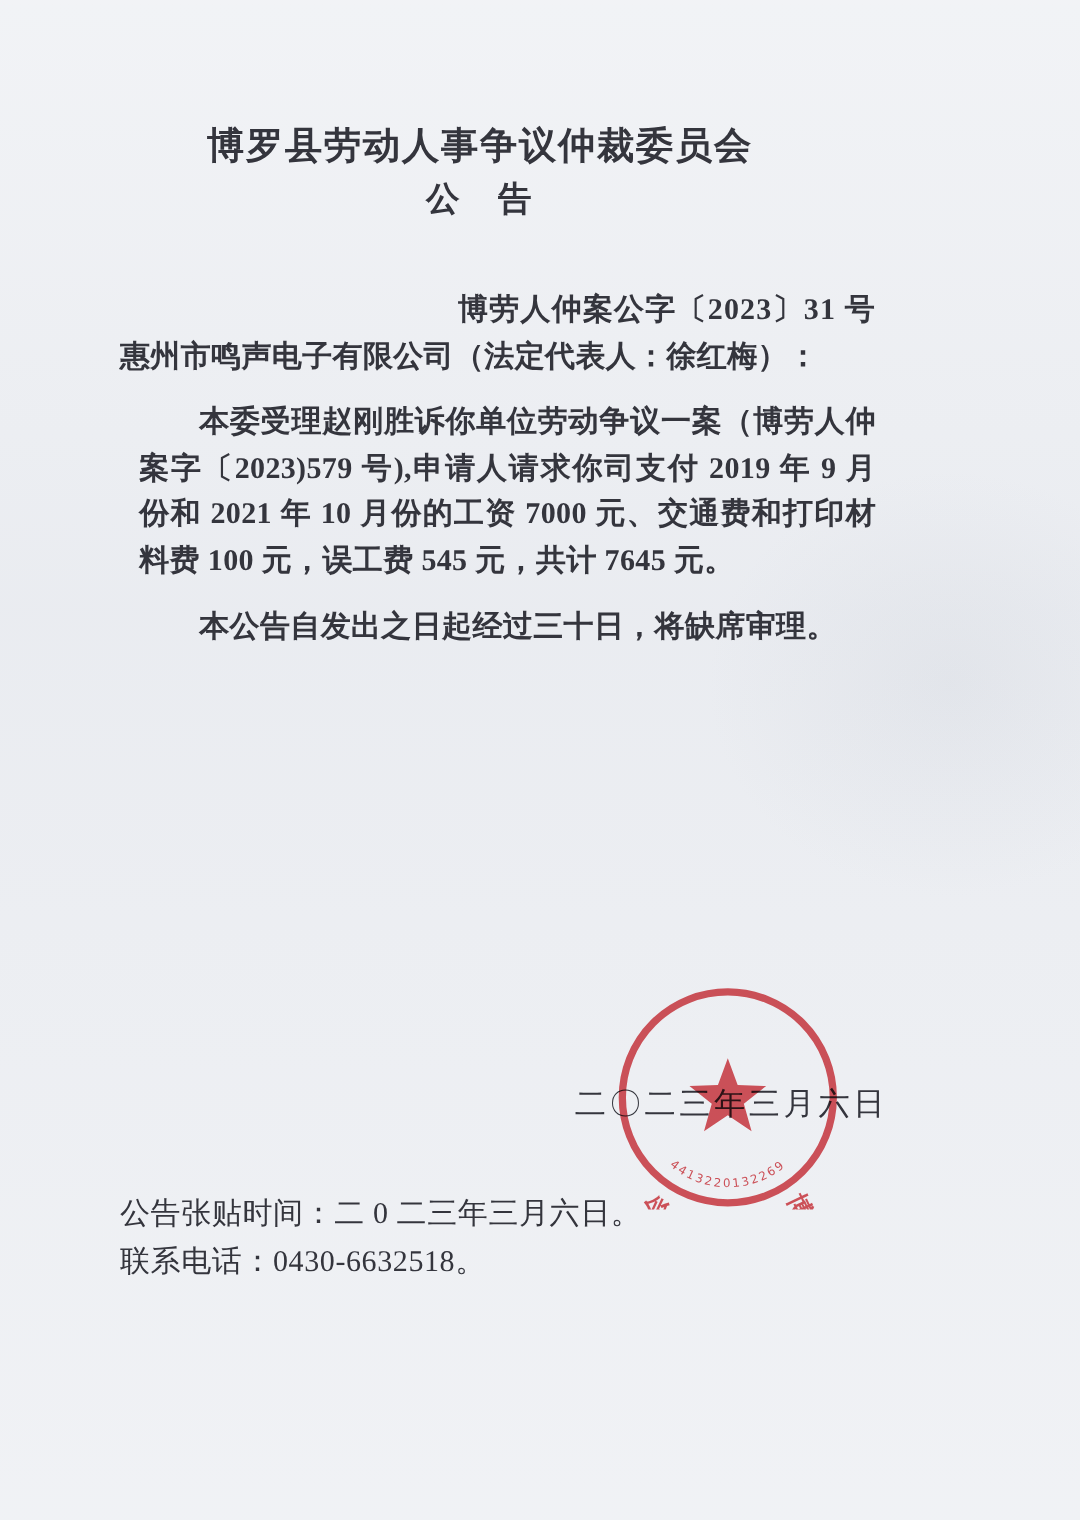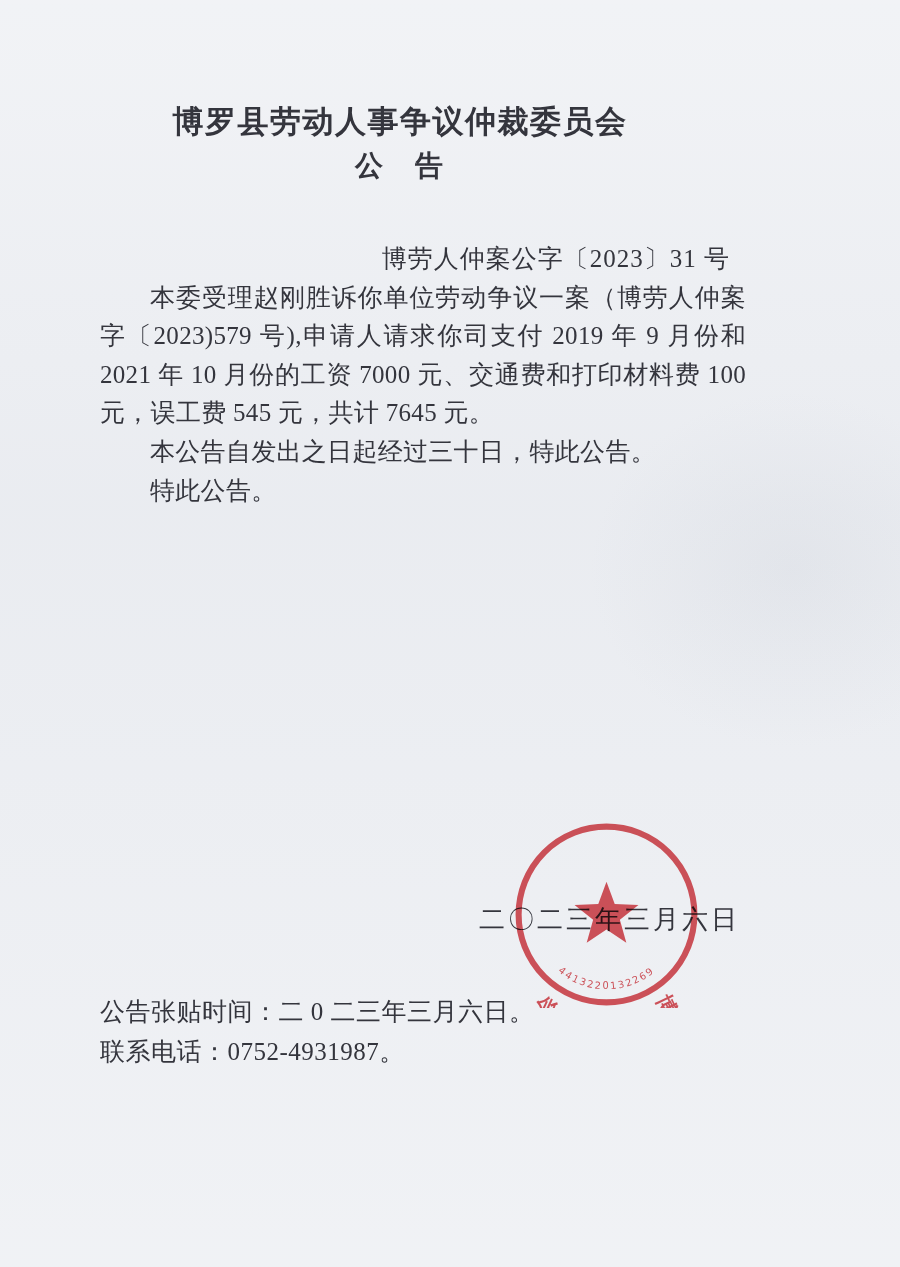--- a/index.html
+++ b/index.html
@@ -47,31 +47,32 @@
   .body-block {
     position: absolute;
     top: 240px;
     left: 100px;
     width: 646px;
     font-size: 25px;
     line-height: 38.6px;
     text-align: justify;
     text-justify: inter-character;
     letter-spacing: 0.3px;
+    font-weight: bold;
   }
   .ref-line {
     text-align: right;
     padding-right: 16px;
     letter-spacing: 1px;
   }
   .addressee {
     text-align: left;
   }
   .para {
-    margin: 0;
+    margin: 16px;
     text-indent: 2em;
   }
   .date-line {
     position: absolute;
     top: 902px;
     left: 100px;
     width: 640px;
     text-align: right;
     font-size: 26px;
     letter-spacing: 3px;
@@ -122,23 +123,23 @@
 </head>
 <body>
 
 <div class="paper-texture"></div>
 
 <div class="doc-title">博罗县劳动人事争议仲裁委员会</div>
 <div class="doc-subtitle">公　告</div>
 
 <div class="body-block">
   <div class="ref-line">博劳人仲案公字〔2023〕31 号</div>
+  <div class="addressee">惠州市鸣声电子有限公司（法定代表人：徐红梅）：</div>
   <p class="para">本委受理赵刚胜诉你单位劳动争议一案（博劳人仲案字〔2023)579 号),申请人请求你司支付 2019 年 9 月份和 2021 年 10 月份的工资 7000 元、交通费和打印材料费 100 元，误工费 545 元，共计 7645 元。</p>
-  <p class="para">本公告自发出之日起经过三十日，特此公告。</p>
-  <p class="para">特此公告。</p>
+  <p class="para">本公告自发出之日起经过三十日，将缺席审理。</p>
 </div>
 
 <div class="date-line">二〇二三年三月六日</div>
 
 <svg class="seal" viewBox="0 0 200 200" xmlns="http://www.w3.org/2000/svg">
   <circle class="ring" cx="100" cy="100" r="94"></circle>
   <polygon class="star" points="100,65 108.8,88.9 134.2,89.9 114.3,105.6 121.2,130.1 100,116 78.8,130.1 85.7,105.6 65.8,89.9 91.2,88.9"></polygon>
   <defs>
     <path id="seal-text-circle" d="M 100,164 a 64,64 0 1,1 -0.2,0"></path>
     <path id="seal-code-arc" d="M 43.4,156.6 A 80,80 0 0 0 156.6,156.6"></path>
@@ -146,14 +147,14 @@
   <text class="ring-text">
     <textPath href="#seal-text-circle" startOffset="61" textLength="279" lengthAdjust="spacing">博罗县劳动人事争议仲裁委员会</textPath>
   </text>
   <text class="code-text" text-anchor="middle">
     <textPath href="#seal-code-arc" startOffset="50%">4413220132269</textPath>
   </text>
 </svg>
 
 <div class="footer-block">
   <div class="footer-line">公告张贴时间：二 0 二三年三月六日。</div>
-  <div class="footer-line">联系电话：0752-4931987。</div>
+  <div class="footer-line">联系电话：0430-6632518。</div>
 </div>
 
 </body></html>

